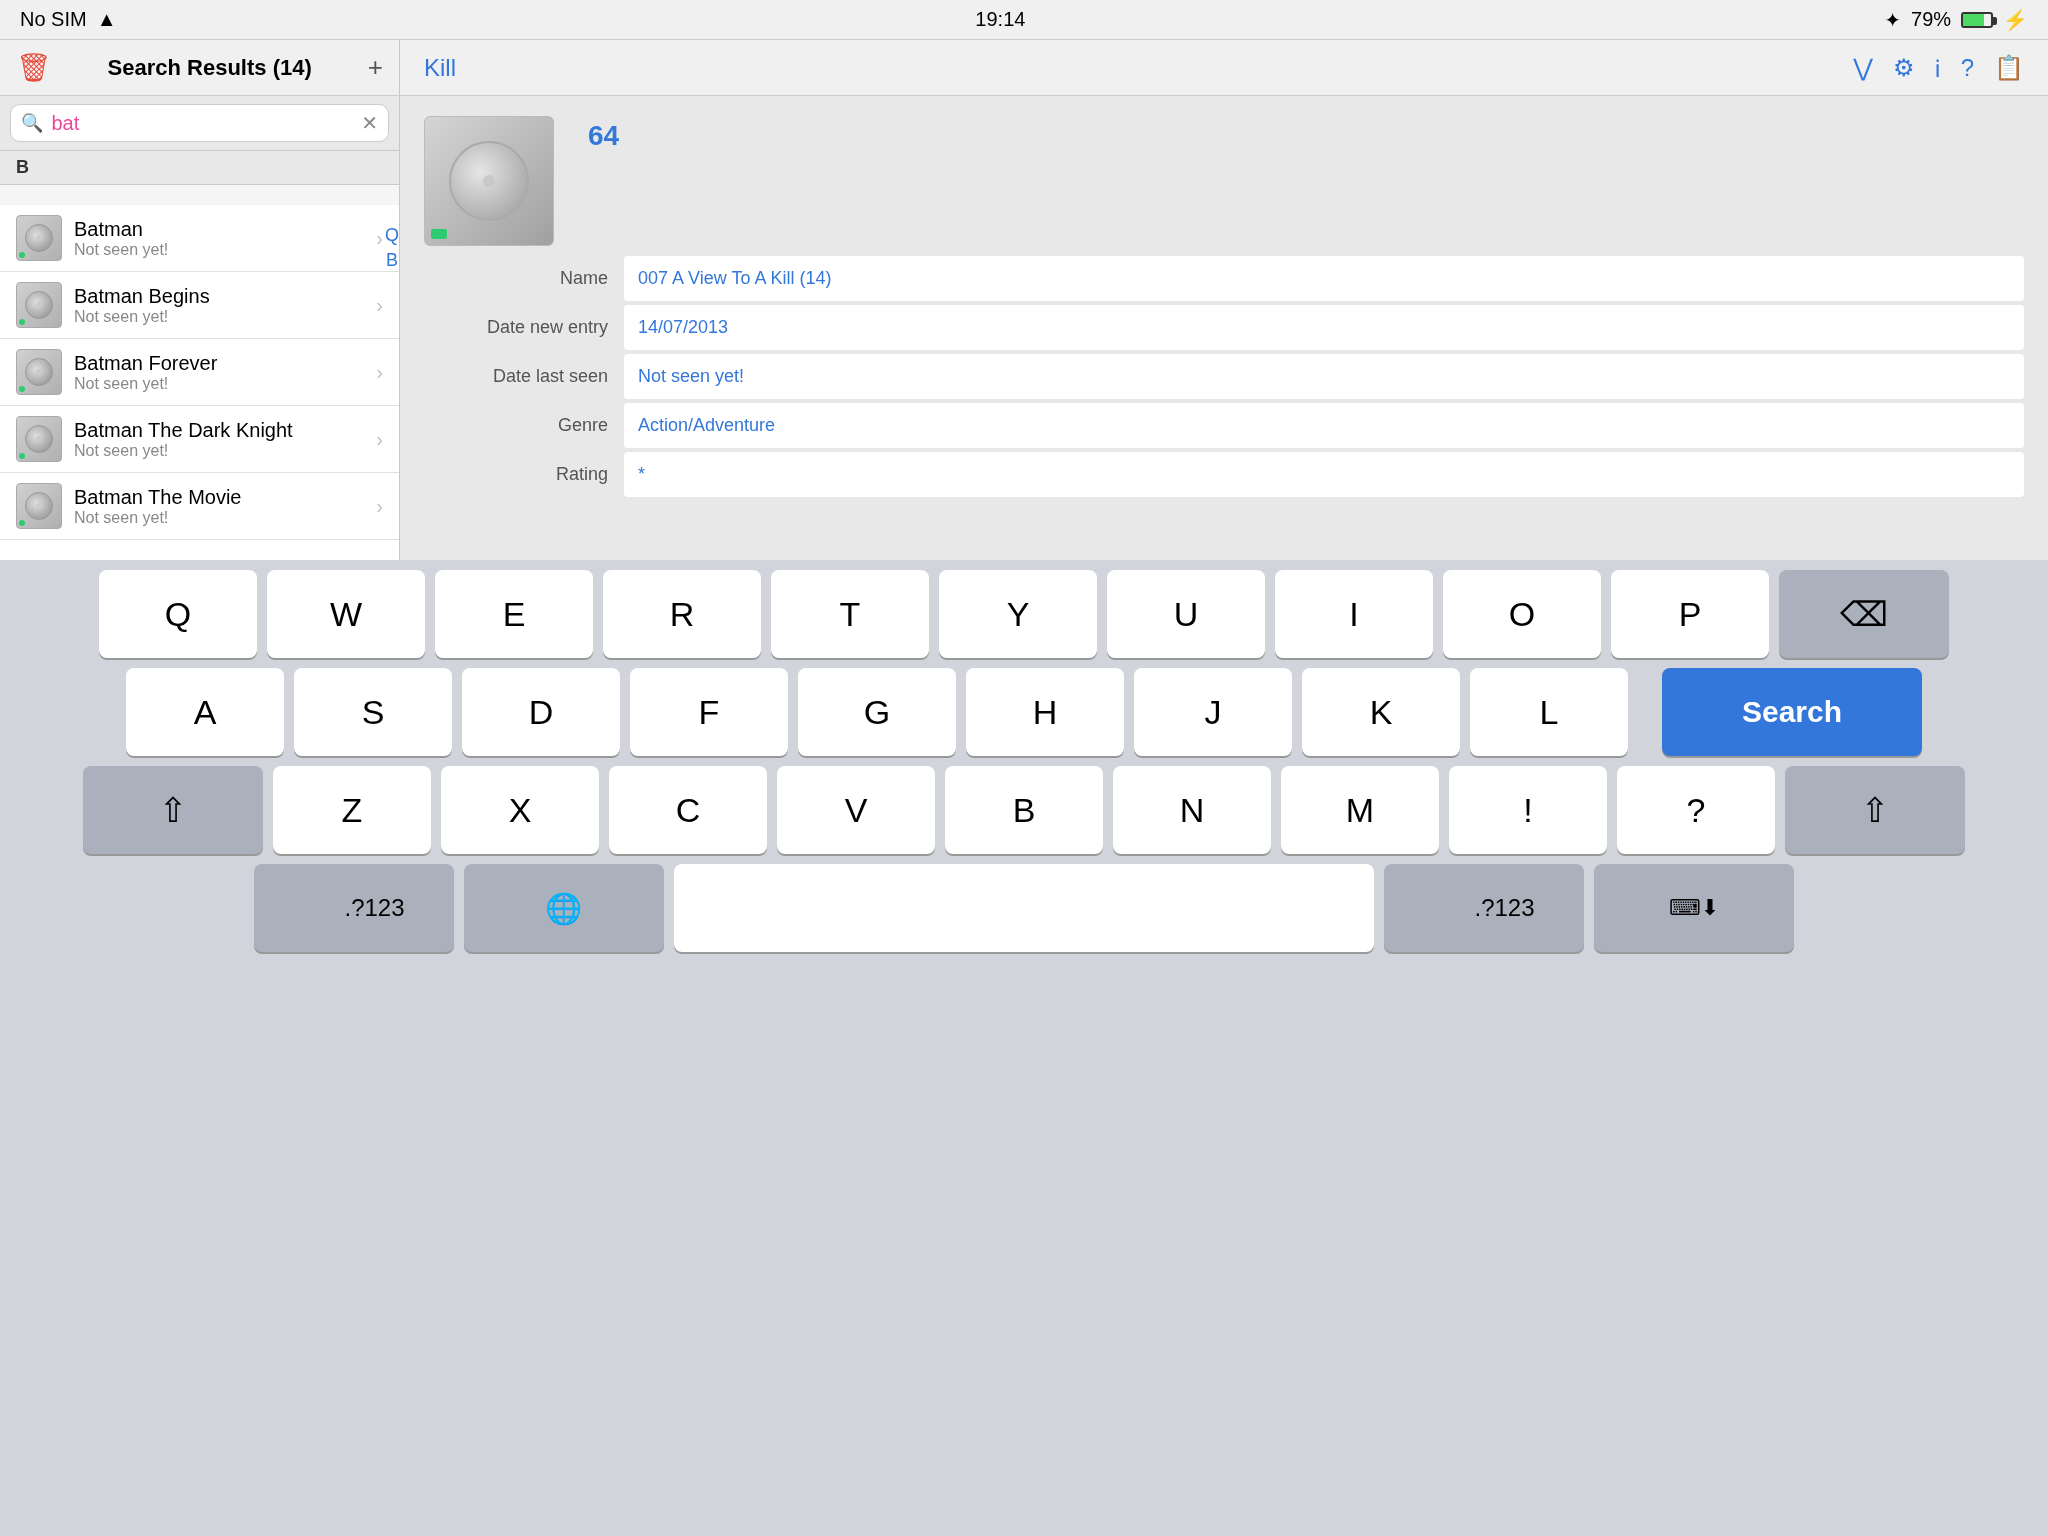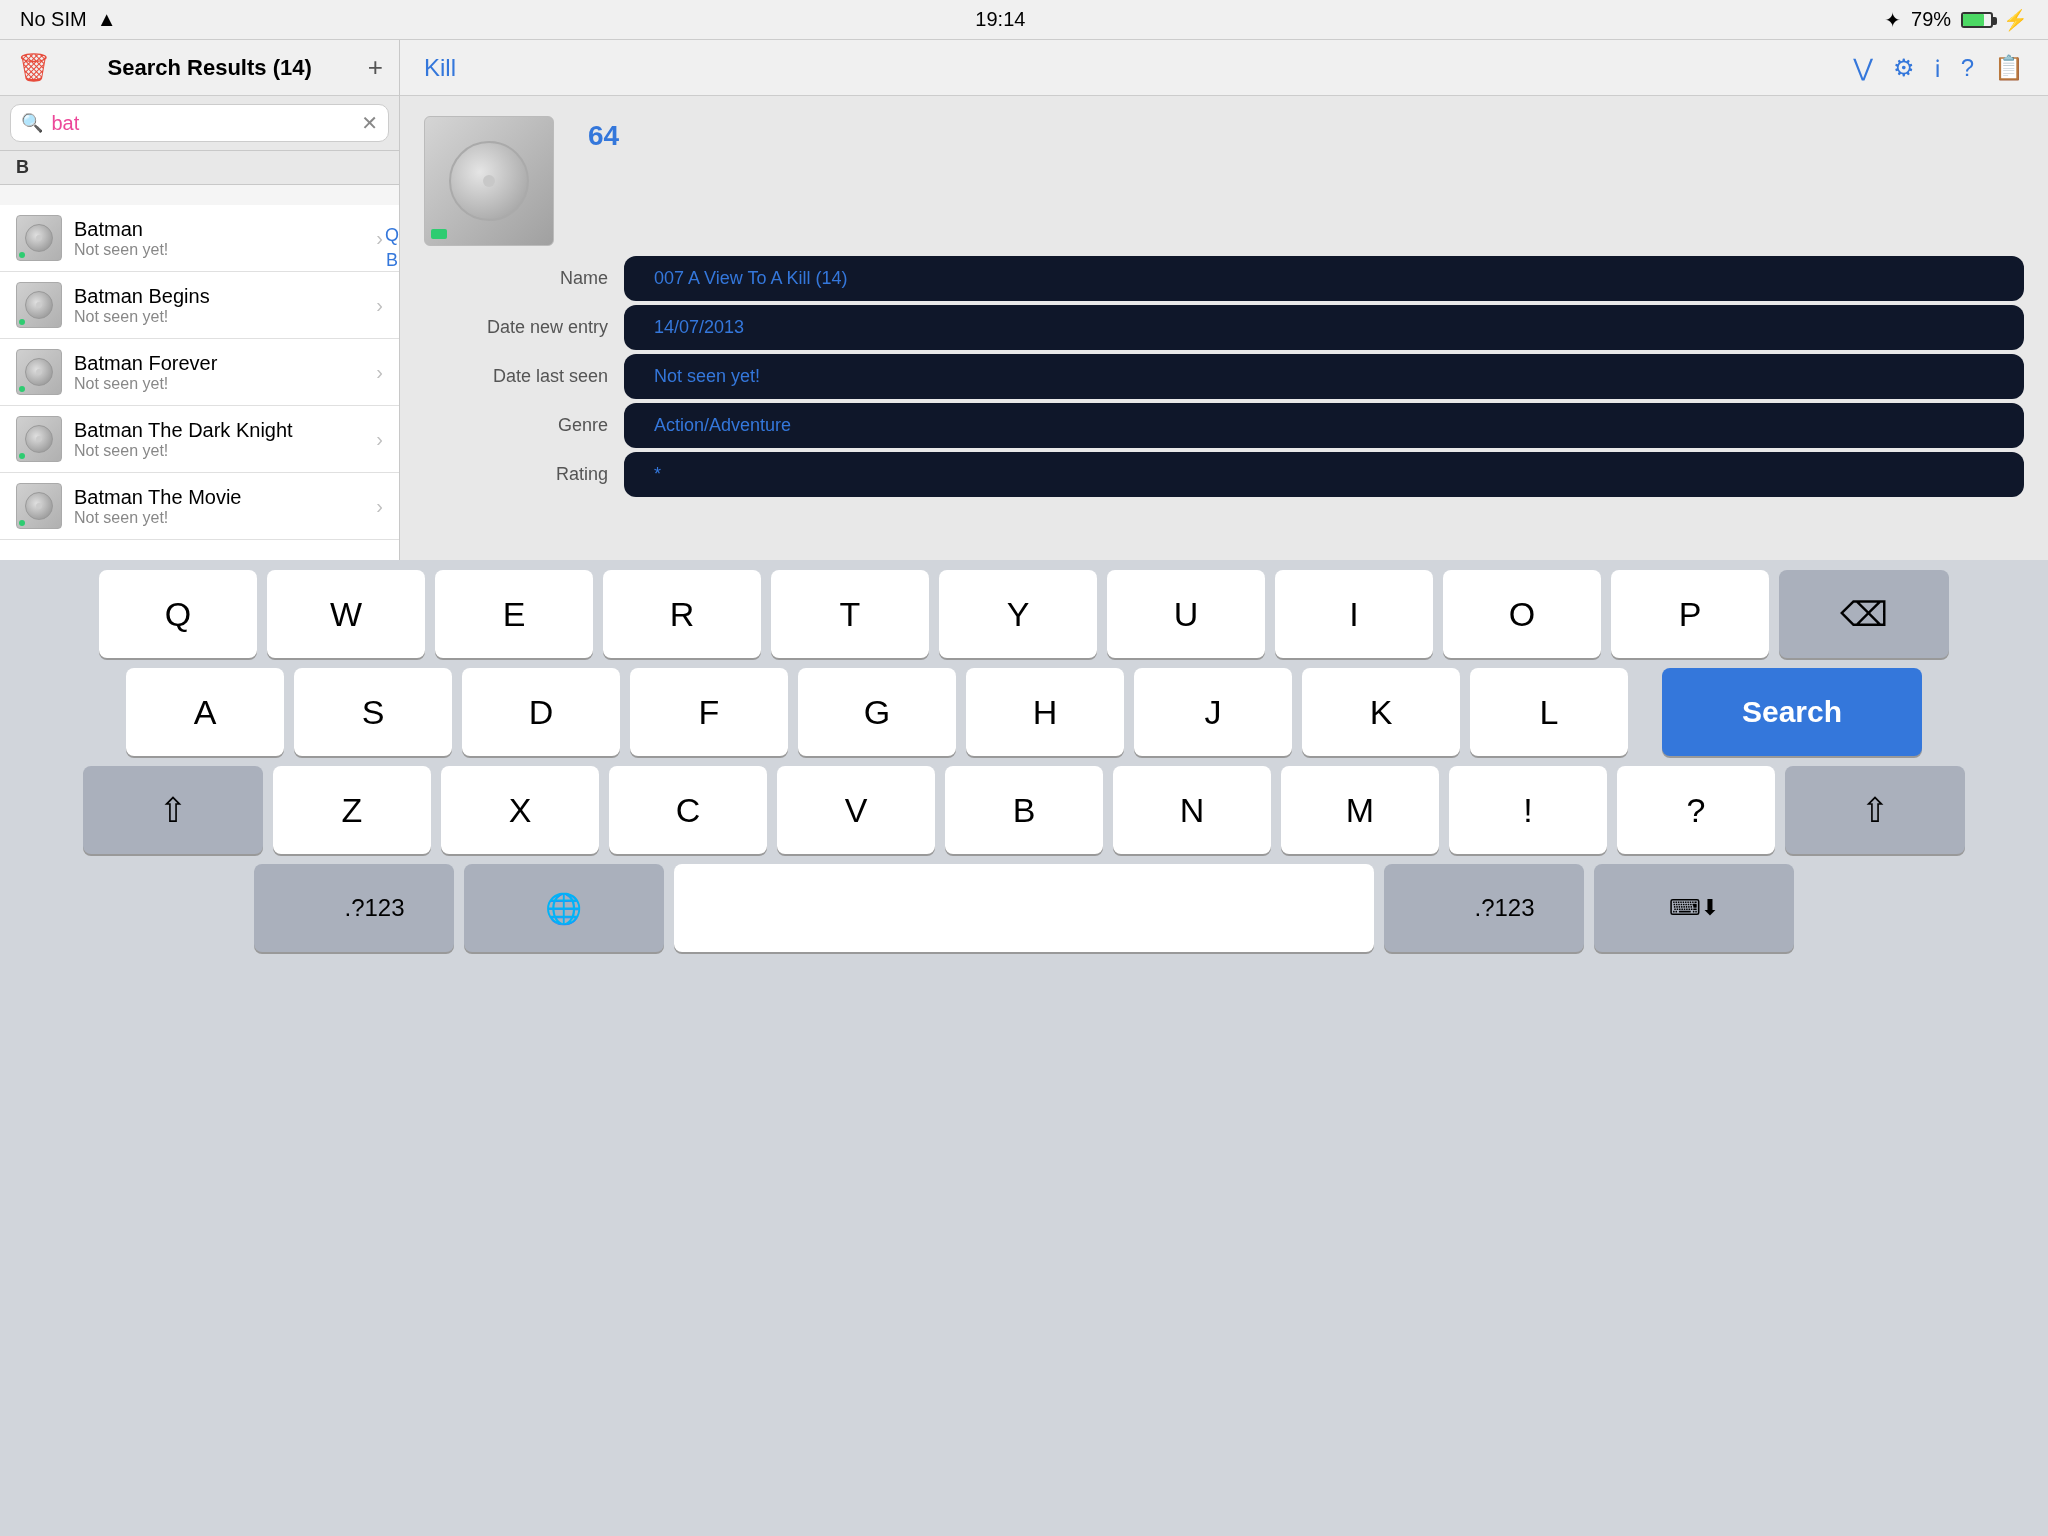--- a/index.html
+++ b/index.html
@@ -142,21 +142,21 @@
 
     .detail-fields { flex: 1; }
     .field-row {
       display: flex; align-items: stretch; margin-bottom: 2px;
     }
     .field-label {
       width: 200px; font-size: 18px; color: #555; text-align: right;
       padding: 12px 16px 12px 0; flex-shrink: 0;
     }
     .field-value {
-      flex: 1; background: #0f172a; border-radius: 12px; padding: 12px 30px;
+      flex: 1; background: #ffffff; border-radius: 4px; padding: 12px 14px;
       font-size: 18px; color: #3477db; min-height: 44px;
       margin-bottom: 2px;
     }
 
     
     .keyboard {
       flex: 1; background: #d1d5db;
       display: flex; flex-direction: column;
       padding: 10px 6px 6px;
       gap: 10px;

